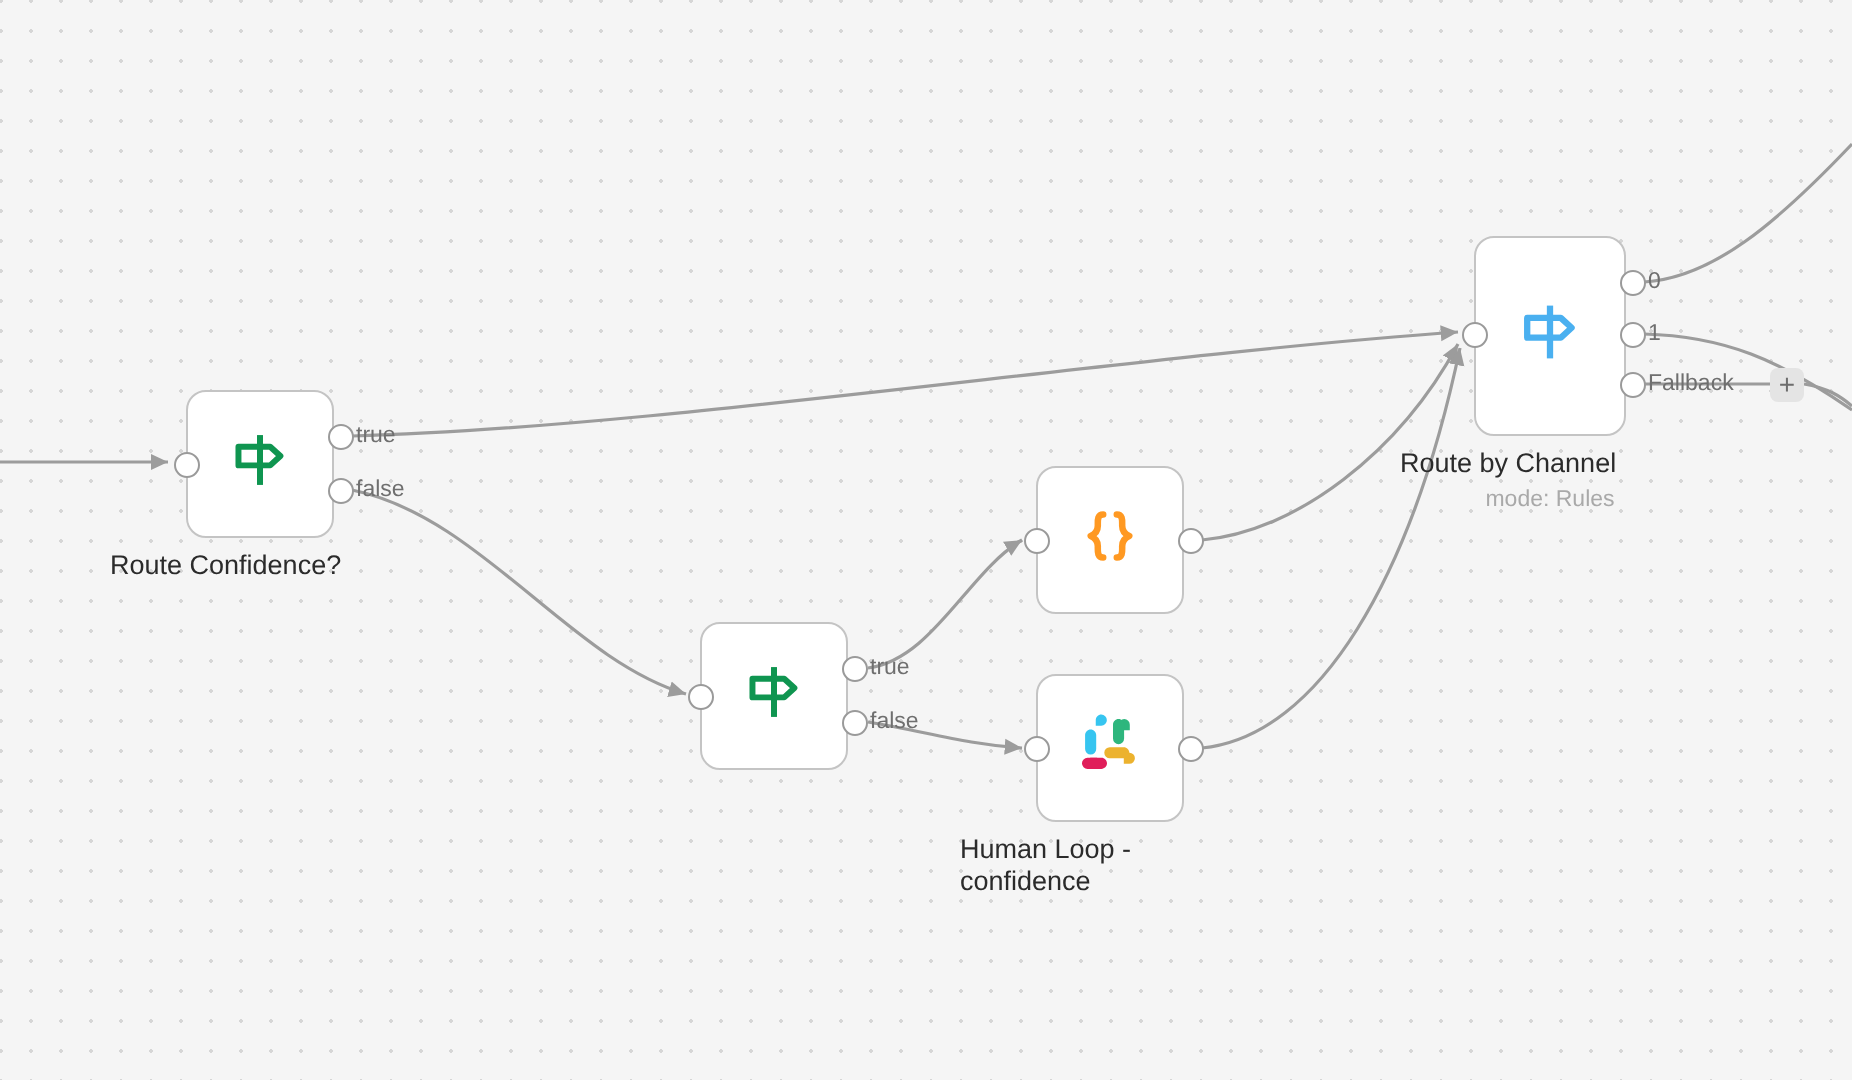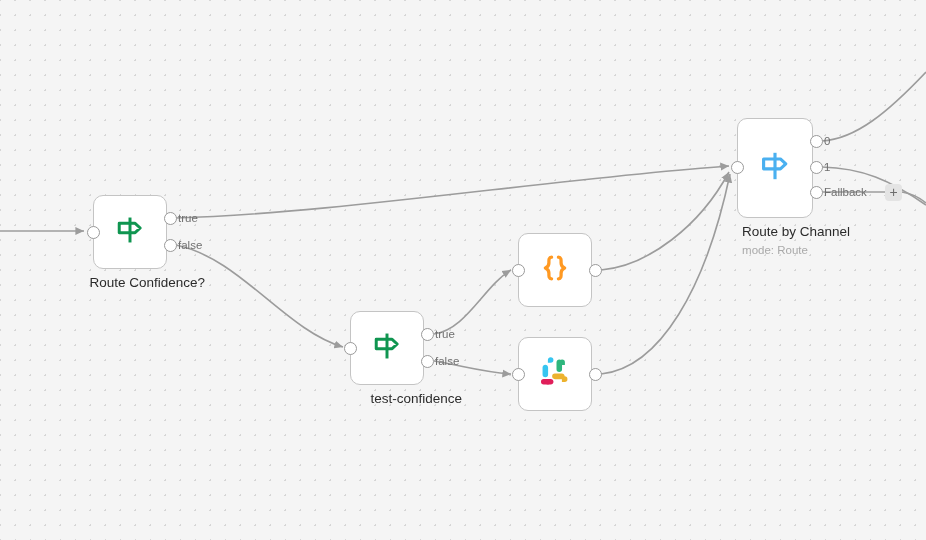--- a/index.html
+++ b/index.html
@@ -40,21 +40,21 @@
     box-sizing: border-box;
     display: flex;
     align-items: center;
     justify-content: center;
   }
   .node-icon {
     display: block;
   }
   .node-label {
     position: absolute;
-    text-align: right;
+    text-align: left;
     color: #2b2b2b;
     font-size: 13.5px;
     line-height: 16px;
     font-family: "Liberation Sans", sans-serif;
     white-space: pre-line;
   }
   .node-sublabel {
     position: absolute;
     text-align: center;
     color: #a9a9a9;
@@ -155,21 +155,20 @@
           <path d="M4.4 7.3 H 15.6 L 19.2 10.6 L 15.6 13.9 H 4.4 Z" fill="none"></path>
         </g>
       </svg>
     </span>
   </div>
   <div class="port" style="left:343.5px; top:341.5px;"></div>
   <div class="port" style="left:420.5px; top:328px;"></div>
   <div class="port" style="left:420.5px; top:354.5px;"></div>
   <div class="port-label" style="left:435px; top:328px;">true</div>
   <div class="port-label" style="left:435px; top:354.5px;">false</div>
-  <div class="node-label" style="left:312px; top:391px; width:150px;">test-confidence</div>
 
   <div class="node" style="left:518px; top:233px; width:74px; height:74px;">
     <span class="node-icon">
       <svg width="34" height="34" viewBox="0 0 24 24">
         <g fill="none" stroke="#ff9922" stroke-width="2.3" stroke-linecap="round" stroke-linejoin="round">
           <path d="M9.6 4.4 C 7.4 4.4 7.7 6.6 7.7 8.4 C 7.7 10.4 6.6 11.4 5.2 12 C 6.6 12.6 7.7 13.6 7.7 15.6 C 7.7 17.4 7.4 19.6 9.6 19.6"></path>
           <path d="M14.4 4.4 C 16.6 4.4 16.3 6.6 16.3 8.4 C 16.3 10.4 17.4 11.4 18.8 12 C 17.4 12.6 16.3 13.6 16.3 15.6 C 16.3 17.4 16.6 19.6 14.4 19.6"></path>
         </g>
       </svg>
     </span>
@@ -190,35 +189,37 @@
         <path fill="#ecb22e" d="M14.9 14.9a1.85 1.85 0 1 1 0 3.7h-1.85v-1.85c0-1.02.83-1.85 1.85-1.85z" transform="translate(3.55 0)"></path>
         <path fill="#ecb22e" d="M14.9 14.9c0 1.02-.83 1.85-1.85 1.85H8.4a1.85 1.85 0 1 1 0-3.7h4.65c1.02 0 1.85.83 1.85 1.85z" transform="translate(3.55 0)"></path>
 
         <path fill="#e01e5a" d="M9.1 14.9a1.85 1.85 0 1 1-3.7 0v-1.85h1.85c1.02 0 1.85.83 1.85 1.85z" transform="translate(0 3.55)"></path>
         <path fill="#e01e5a" d="M9.1 14.9c0 1.02-.83 1.85-1.85 1.85H2.6a1.85 1.85 0 1 1 0-3.7h4.65c1.02 0 1.85.83 1.85 1.85z" transform="translate(1.9 3.55)"></path>
       </svg>
     </span>
   </div>
   <div class="port" style="left:511.5px; top:367.5px;"></div>
   <div class="port" style="left:588.5px; top:367.5px;"></div>
+  <div class="node-label" style="left:480px; top:417px; width:150px;">Human Loop -
+confidence</div>
 
   <div class="node" style="left:737px; top:118px; width:76px; height:100px;">
     <span class="node-icon">
       <svg width="36" height="36" viewBox="0 0 24 24">
         <g fill="none" stroke="#4ab0f0" stroke-width="2.1" stroke-linejoin="round">
           <path d="M12 3.2 V 20.8"></path>
           <path d="M4.4 7.3 H 15.6 L 19.2 10.6 L 15.6 13.9 H 4.4 Z" fill="none"></path>
         </g>
       </svg>
     </span>
   </div>
   <div class="port" style="left:730.5px; top:160.5px;"></div>
   <div class="port" style="left:809.5px; top:134.5px;"></div>
   <div class="port" style="left:809.5px; top:160.5px;"></div>
   <div class="port" style="left:809.5px; top:186px;"></div>
   <div class="port-label" style="left:824px; top:134.5px;">0</div>
   <div class="port-label" style="left:824px; top:160.5px;">1</div>
   <div class="port-label" style="left:824px; top:186px;text-align:right;">Fallback</div>
   <div class="plus-button" style="left:885px; top:183.5px;">+</div>
   <div class="node-label" style="left:700px; top:224px; width:150px;">Route by Channel</div>
-  <div class="node-sublabel" style="left:700px; top:243px; width:150px;">mode: Route</div>
+  <div class="node-sublabel" style="left:700px; top:243px; width:150px;">mode: Rules</div>
 
 </div>
 
 </body></html>

